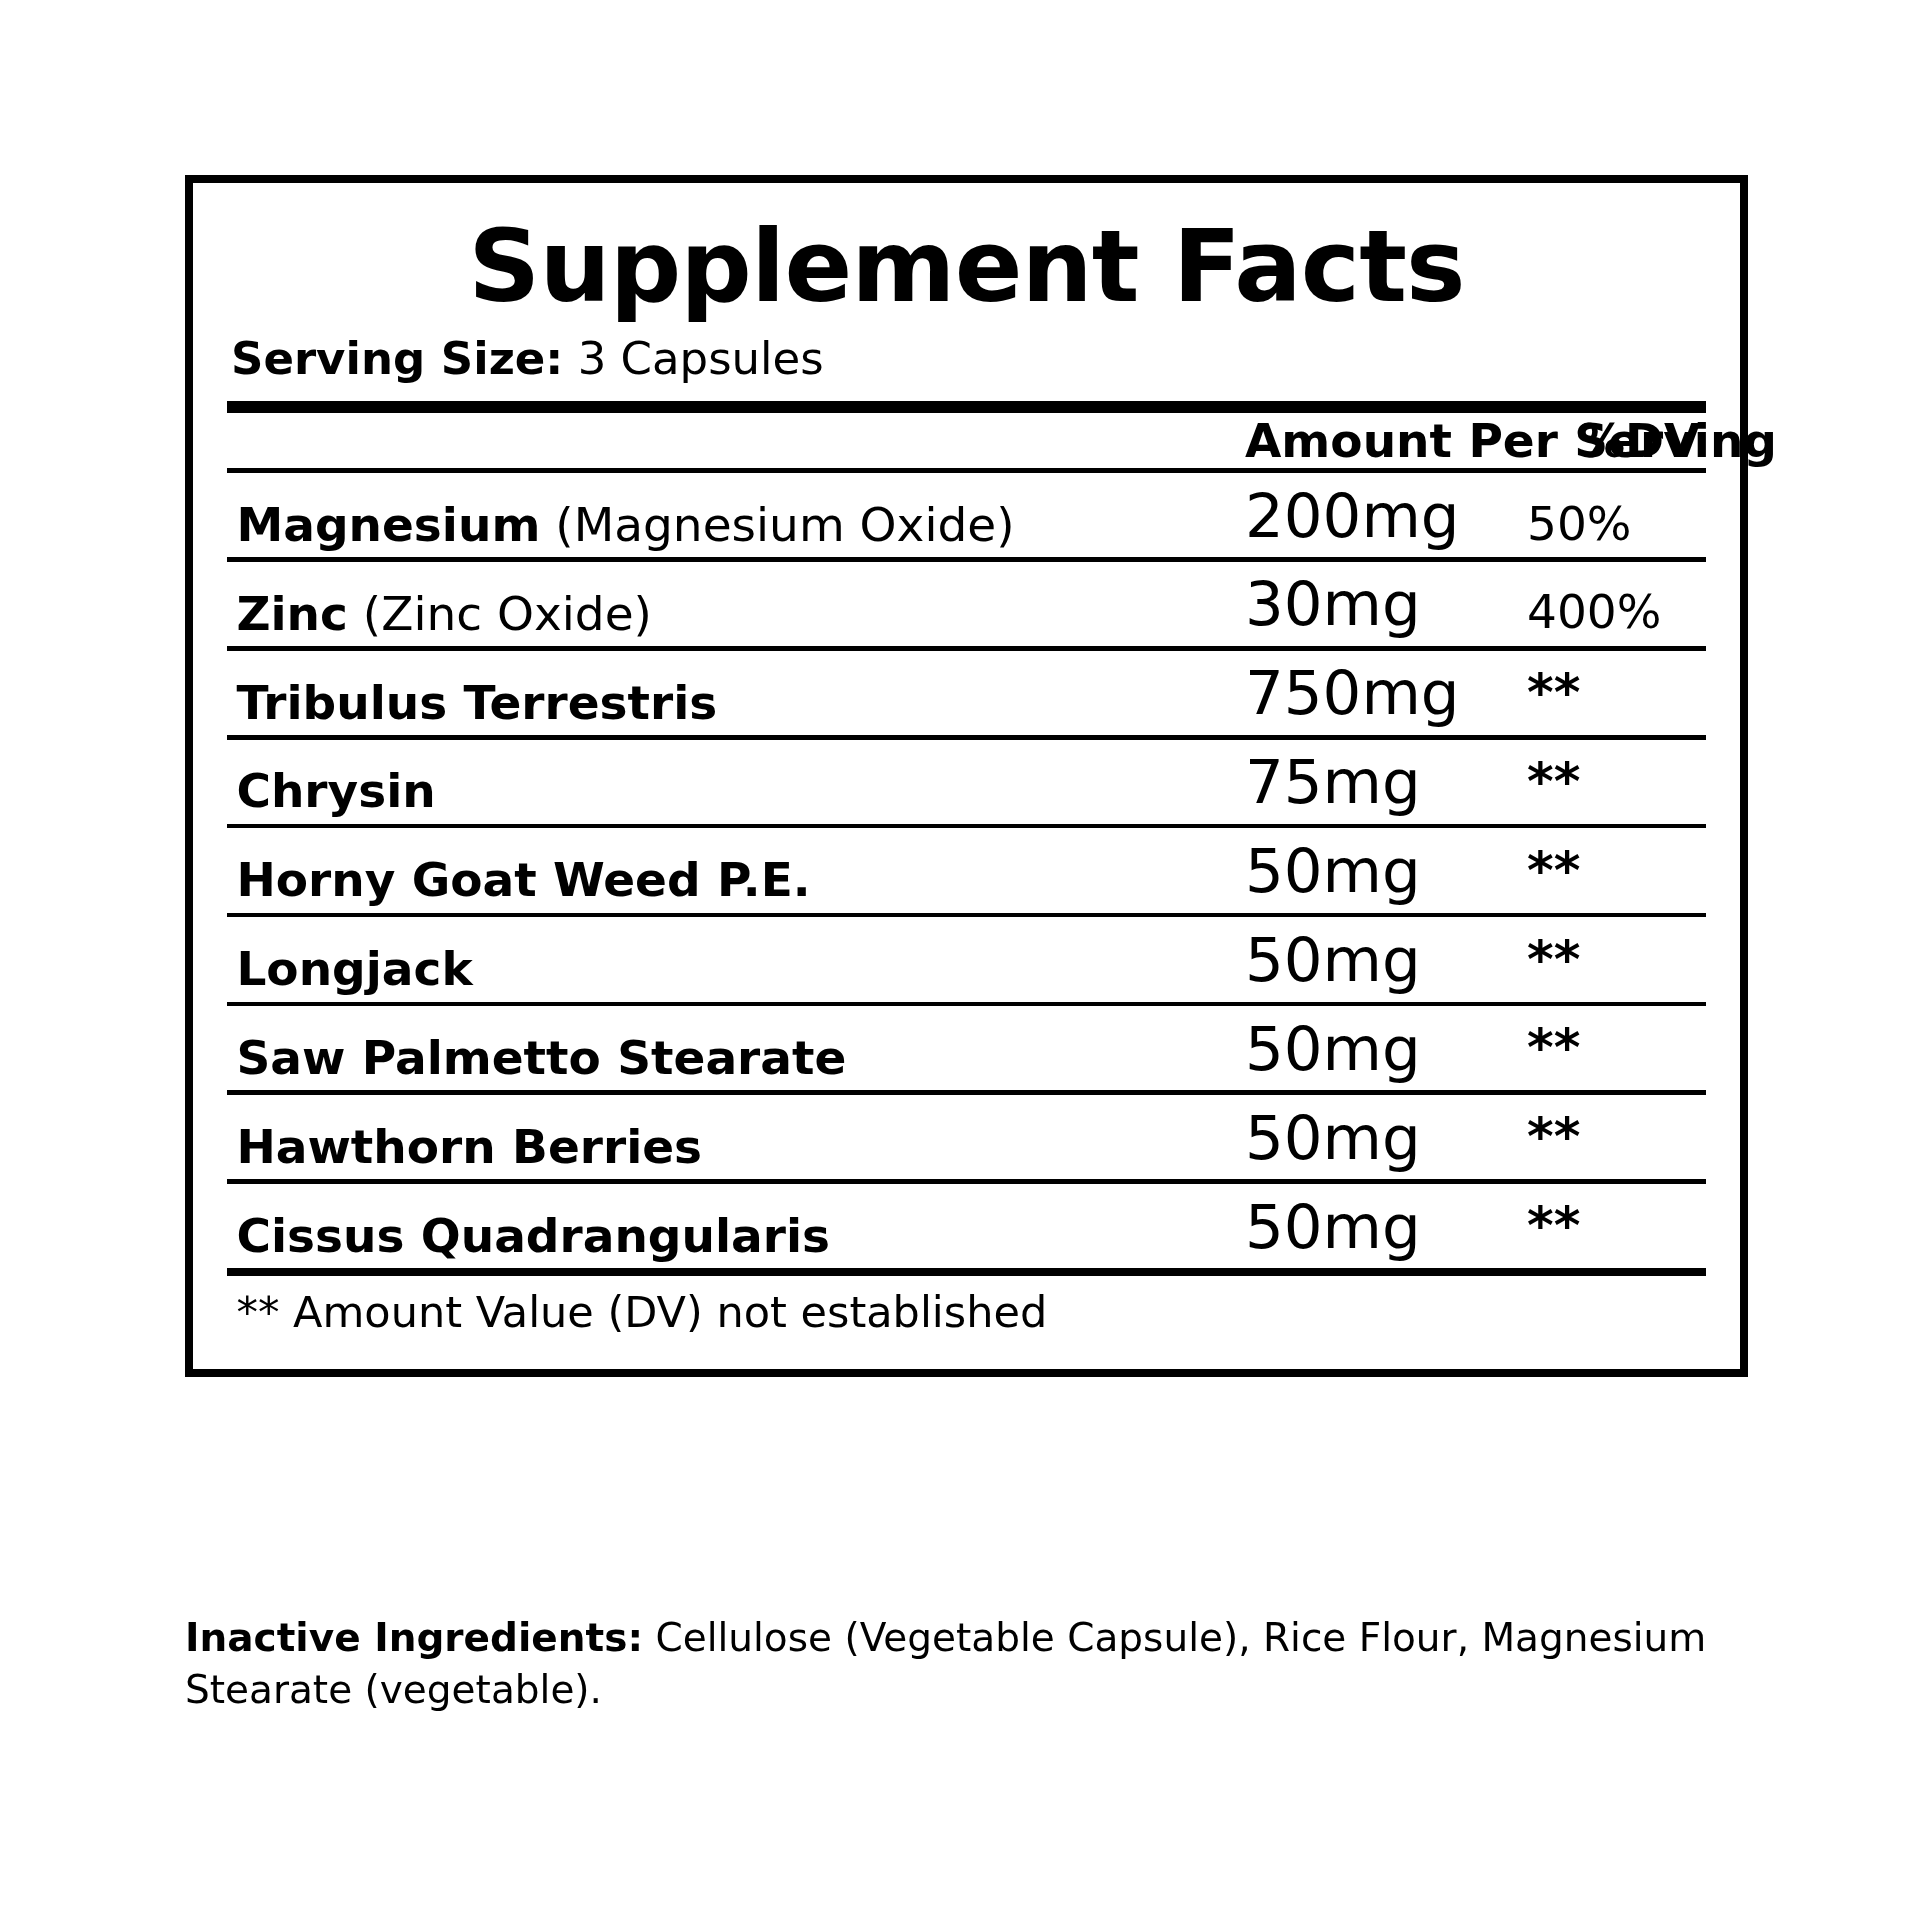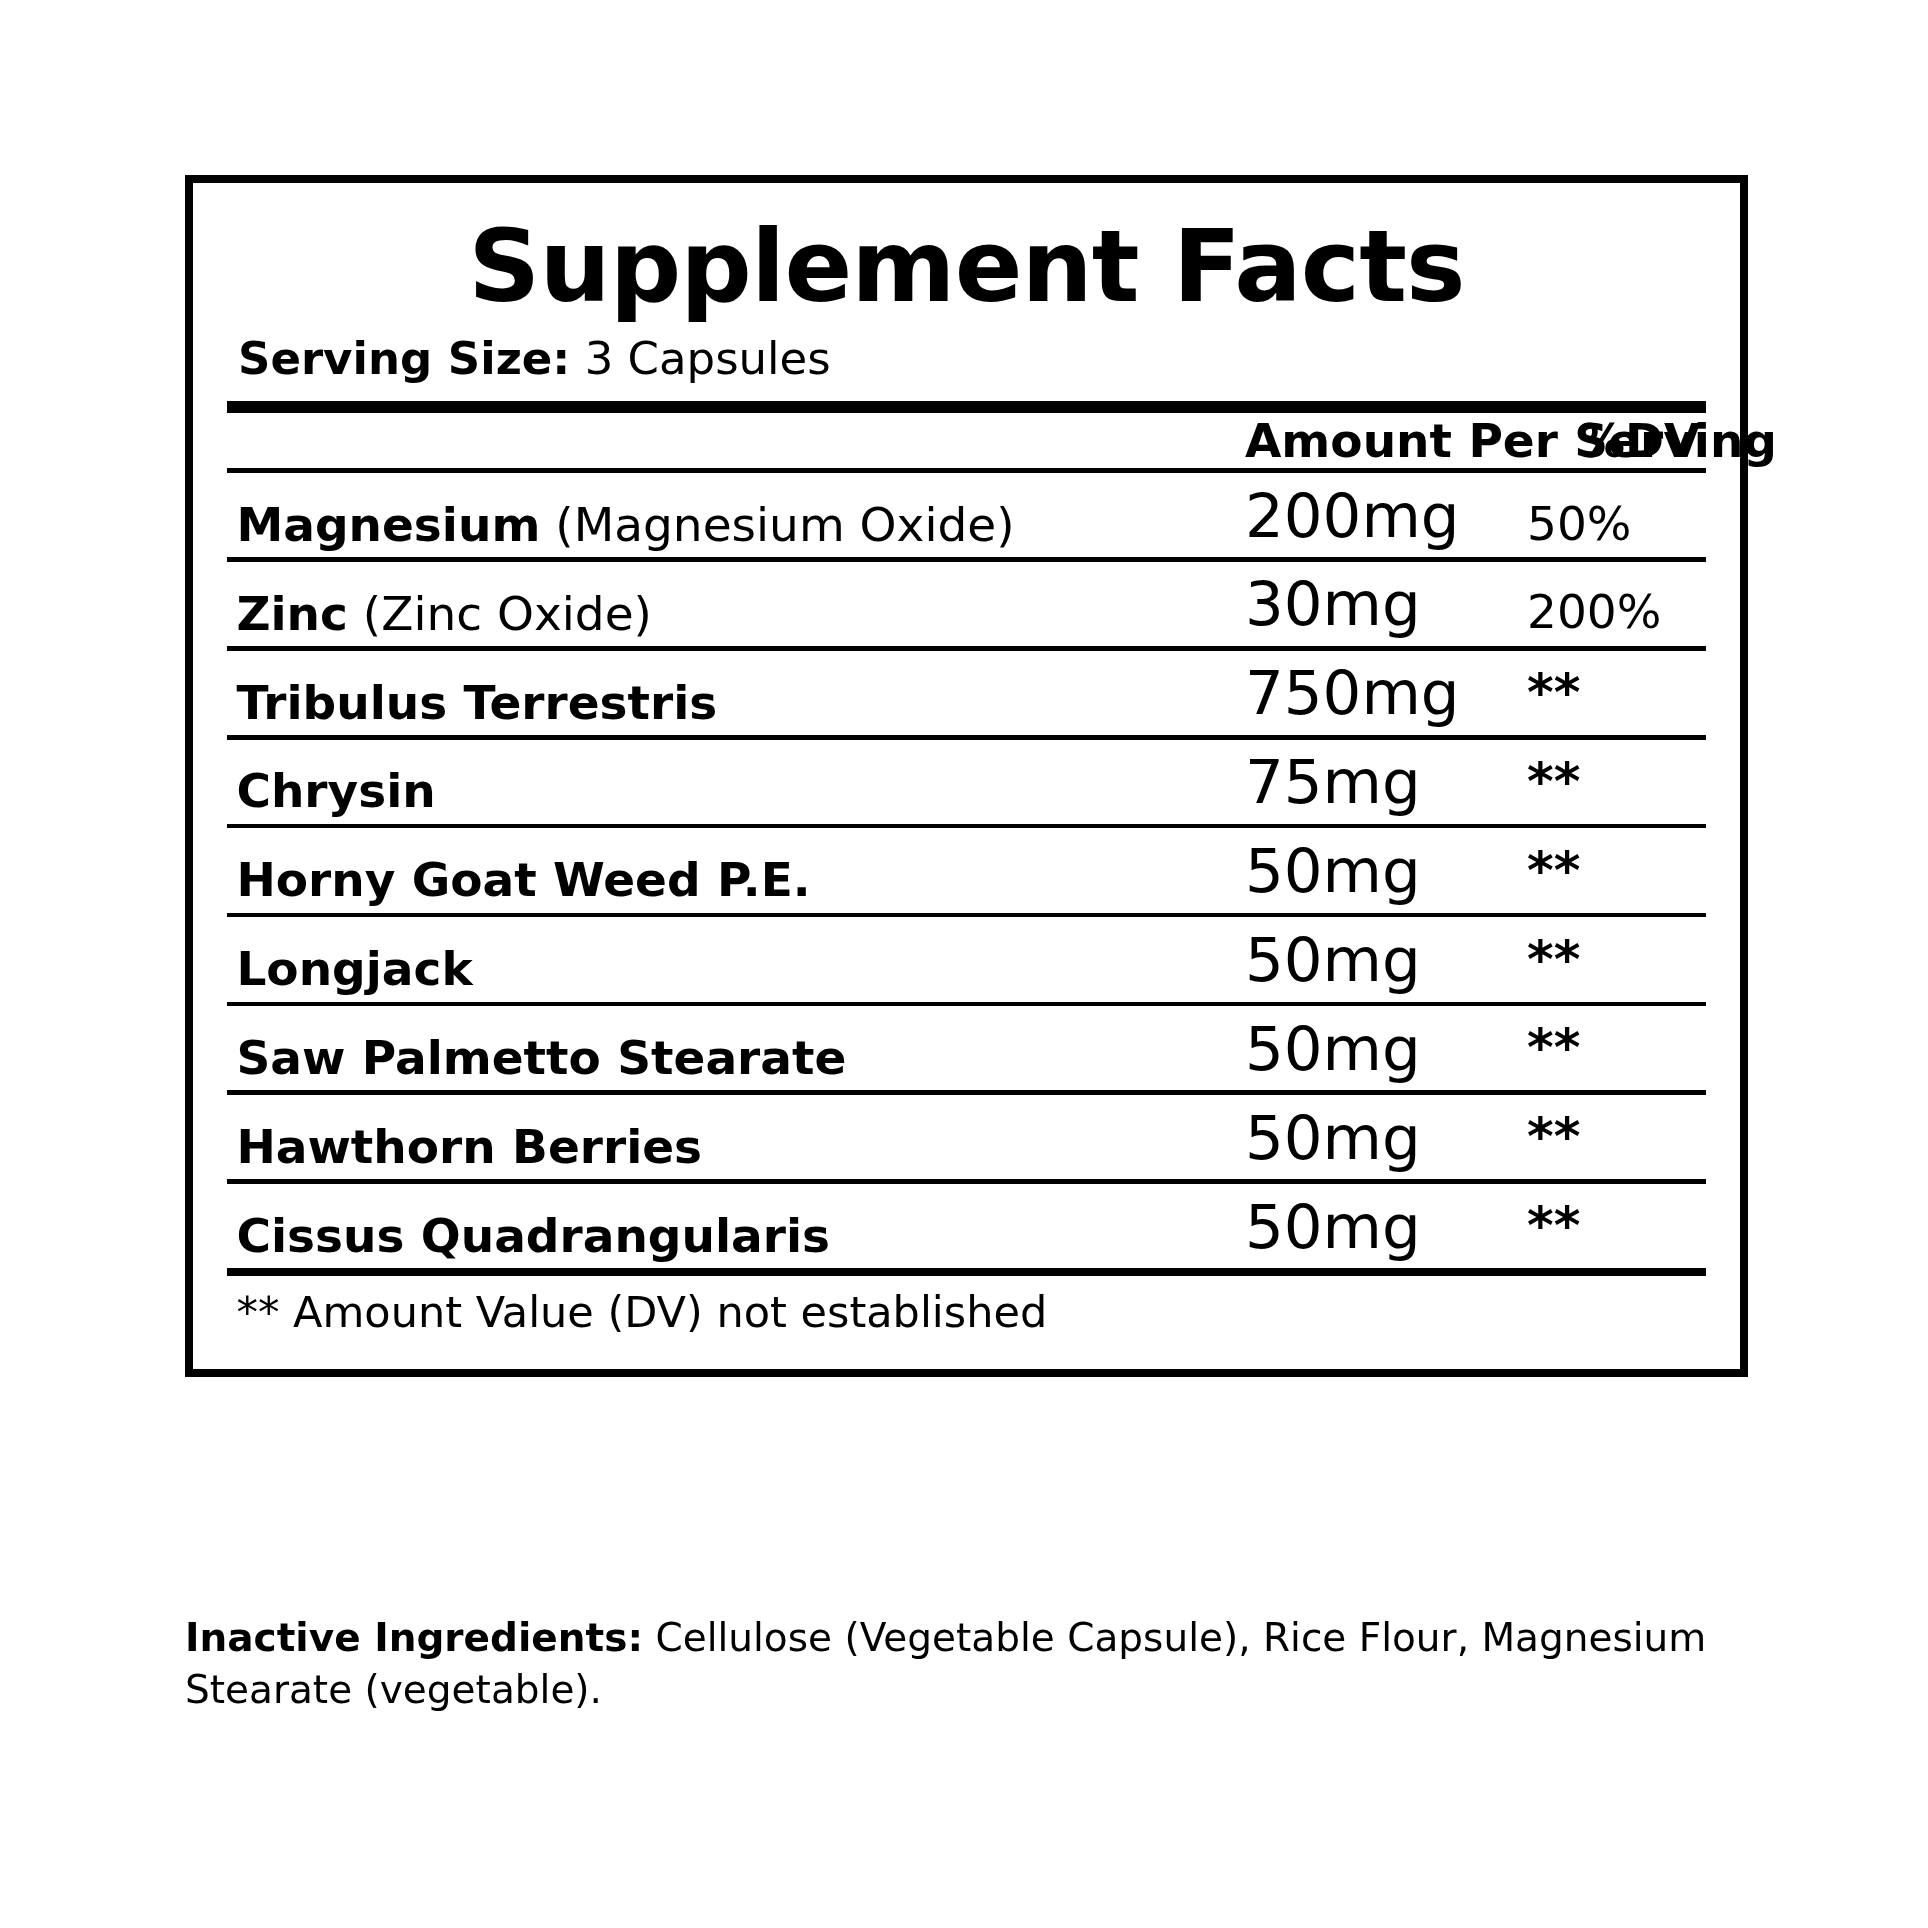--- a/index.html
+++ b/index.html
@@ -39,21 +39,21 @@
     font-weight: 700;
     line-height: 1.08;
     letter-spacing: -0.9px;
     margin: 5.6px 0 9.4px 0;
     white-space: nowrap;
   }
 
   .serving-line {
     font-size: 45px;
     line-height: 1.28;
-    margin-left: 11px;
+    margin-left: 4px;
     white-space: nowrap;
   }
   .serving-line b {
     font-weight: 700;
   }
 
   .rule-thick {
     height: 12.2px;
     background: #000000;
     margin: 13px 0 0 0;
@@ -190,21 +190,21 @@
         </tr>
         <tr class="sep-row">
             <td colspan="3">
               <div class="bar"></div>
             </td>
           </tr>
 
         <tr>
           <td class="ing-name"><b>Zinc</b><span> (Zinc Oxide)</span></td>
           <td class="ing-amt">30mg</td>
-          <td class="ing-dv">200%</td>
+          <td class="ing-dv">400%</td>
         </tr>
         <tr class="sep-row">
             <td colspan="3">
               <div class="bar"></div>
             </td>
           </tr>
 
         <tr>
           <td class="ing-name"><b>Tribulus Terrestris</b><span></span></td>
           <td class="ing-amt">750mg</td>

